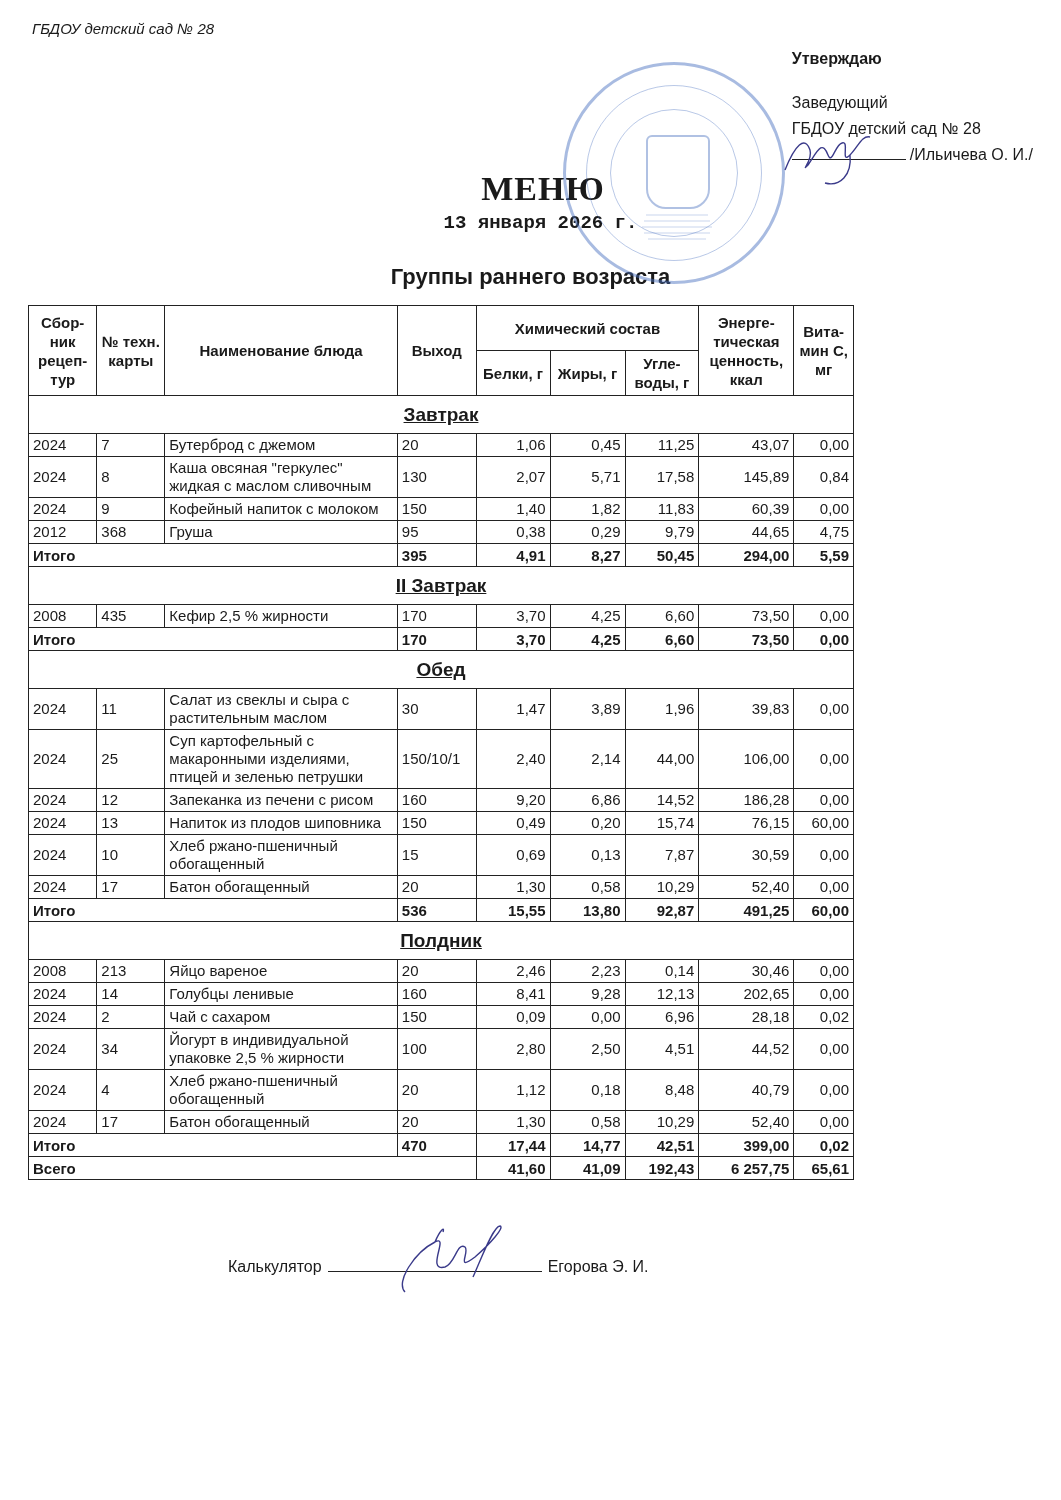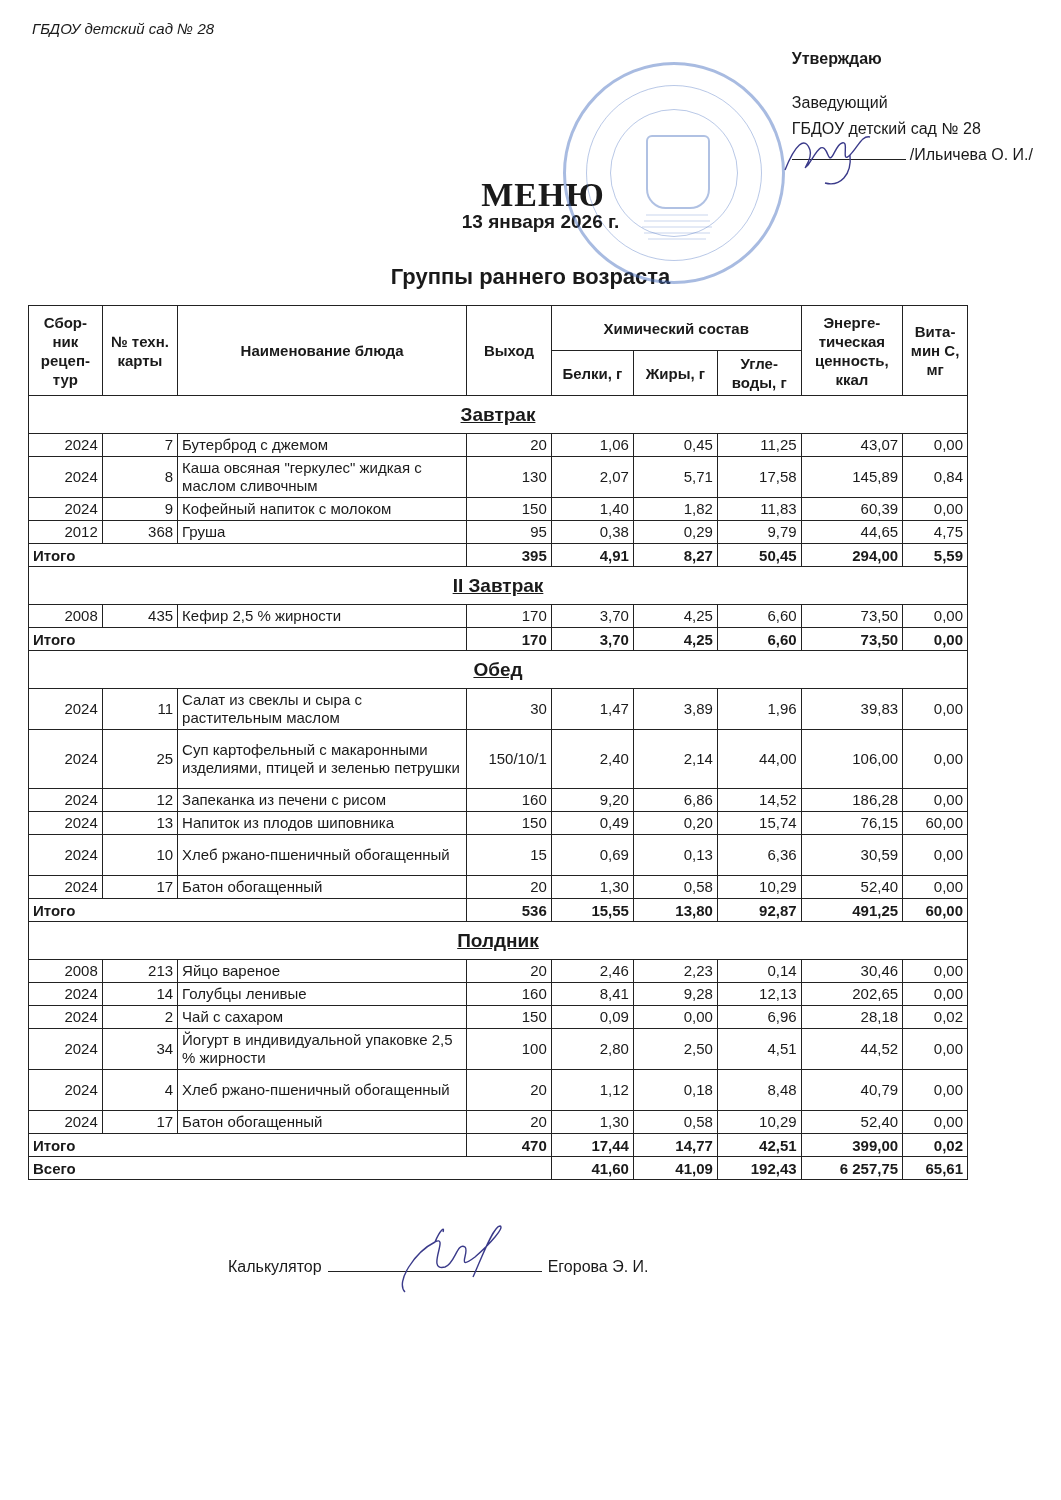--- a/index.html
+++ b/index.html
@@ -2,35 +2,35 @@
 <html><head>
 <meta charset="utf-8">
 <style>
   html, body { margin:0; padding:0; background:#ffffff; }
   body { width:1061px; height:1500px; position:relative; overflow:hidden;
          font-family:"Liberation Sans", sans-serif; color:#1a1a1a; }
   .org { position:absolute; left:32px; top:20px; font-size:15px; font-style:italic; }
   .approve { position:absolute; right:28px; top:46px; text-align:left; font-size:16px; line-height:26px; }
   .approve .t { font-weight:bold; margin-right:90px; margin-bottom:18px; }
   .approve .sigline { display:inline-block; width:114px; border-bottom:1px solid #222; margin-right:4px; height:14px; vertical-align:baseline; }
-  .title { position:absolute; left:0; width:1061px; top:176px; text-align:center; }
+  .title { position:absolute; left:0; width:1061px; top:170px; text-align:center; }
   .title .menu { font-family:"Liberation Serif", serif; font-weight:bold; font-size:34px; letter-spacing:1px; display:inline-block; margin-left:25px; }
   .date { position:absolute; left:0; width:1061px; top:211px; text-align:center; font-weight:bold; font-size:19px; }
-  .date span { margin-left:20px; }
+  .date span { margin-left:20px;font-family:Liberation Mono, monospace; }
   .group { position:absolute; left:0; width:1061px; top:264px; text-align:center; font-weight:bold; font-size:22px; }
   .group span { }
 
-  table.menu-table { position:absolute; left:28px; top:305px; width:940px; border-collapse:collapse; font-size:15px;border-radius:20px; }
+  table.menu-table { position:absolute; left:28px; top:305px; width:826px; border-collapse:collapse; font-size:15px;border-radius:20px; }
   table.menu-table td, table.menu-table th { border:1.5px solid #222; padding:0 4px; }
   th { font-weight:bold; font-size:15px; line-height:19px; }
   .sec td { text-align:center; font-weight:bold; font-size:19px; height:37px;text-decoration:underline; }
   .row td { height:22px; line-height:18px; }
   .row.r2 td { height:40px; }
   .row.r3 td { height:58px; }
-  .c { text-align:right;margin-top:39px; }
+  .c { text-align:left;margin-top:39px; }
   .r { text-align:right; }
   .l { text-align:left;margin-top:45px; }
   .total td { font-weight:bold; height:22px; }
 
   .stamp { position:absolute; left:563px; top:62px; width:222px; height:222px; border-radius:50%;
            border:3px solid rgba(70,110,190,0.55); box-sizing:border-box; opacity:0.85; pointer-events:none; }
   .stamp .ring2 { position:absolute; left:20px; top:20px; right:20px; bottom:20px; border-radius:50%; border:1.5px solid rgba(70,110,190,0.45); }
   .stamp .ring3 { position:absolute; left:44px; top:44px; right:44px; bottom:44px; border-radius:50%; border:1.5px solid rgba(70,110,190,0.45); }
   .stamp .emblem { position:absolute; left:80px; top:70px; width:60px; height:70px; border:2px solid rgba(70,110,190,0.5); border-radius:6px 6px 20px 20px; }
   .stamp svg { position:absolute; left:0; top:0; }
@@ -229,21 +229,21 @@
         <td class="r">76,15</td>
         <td class="r">60,00</td>
       </tr>
       <tr class="row r2">
         <td class="c">2024</td>
         <td class="c">10</td>
         <td class="l">Хлеб ржано-пшеничный обогащенный</td>
         <td class="c">15</td>
         <td class="r">0,69</td>
         <td class="r">0,13</td>
-        <td class="r">6,36</td>
+        <td class="r">7,87</td>
         <td class="r">30,59</td>
         <td class="r">0,00</td>
       </tr>
       <tr class="row">
         <td class="c">2024</td>
         <td class="c">17</td>
         <td class="l">Батон обогащенный</td>
         <td class="c">20</td>
         <td class="r">1,30</td>
         <td class="r">0,58</td>

